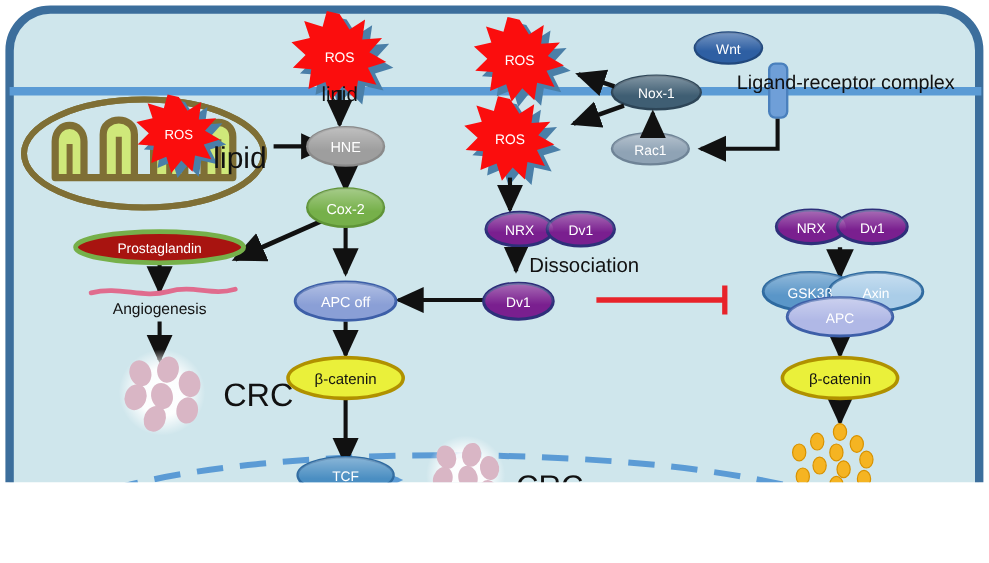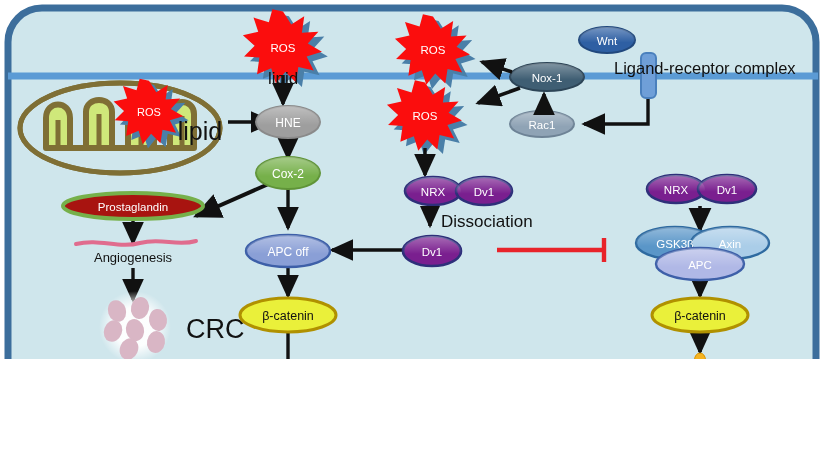--- a/index.html
+++ b/index.html
@@ -1,17 +1,17 @@
 <!DOCTYPE html>
 <html><head>
 <meta charset="utf-8">
 <style>
   html,body{margin:0;padding:0;background:#ffffff;}
   body{font-family:"Liberation Sans",sans-serif;}
-  #stage{position:relative;width:824px;height:359px;background:#ffffff;overflow:hidden;}
+  #stage{position:relative;width:824px;height:402px;background:#ffffff;overflow:hidden;}
   #stage svg{position:absolute;left:0;top:0;}
   .node-label{font-family:"Liberation Sans",sans-serif;}
 </style>
 </head>
 <body>
 
 <div id="stage">
   <svg width="824" height="469" viewBox="0 0 824 469" xmlns="http://www.w3.org/2000/svg">
     <defs>
       <marker id="ah" markerWidth="9" markerHeight="9" refX="6.2" refY="3.2" orient="auto">

